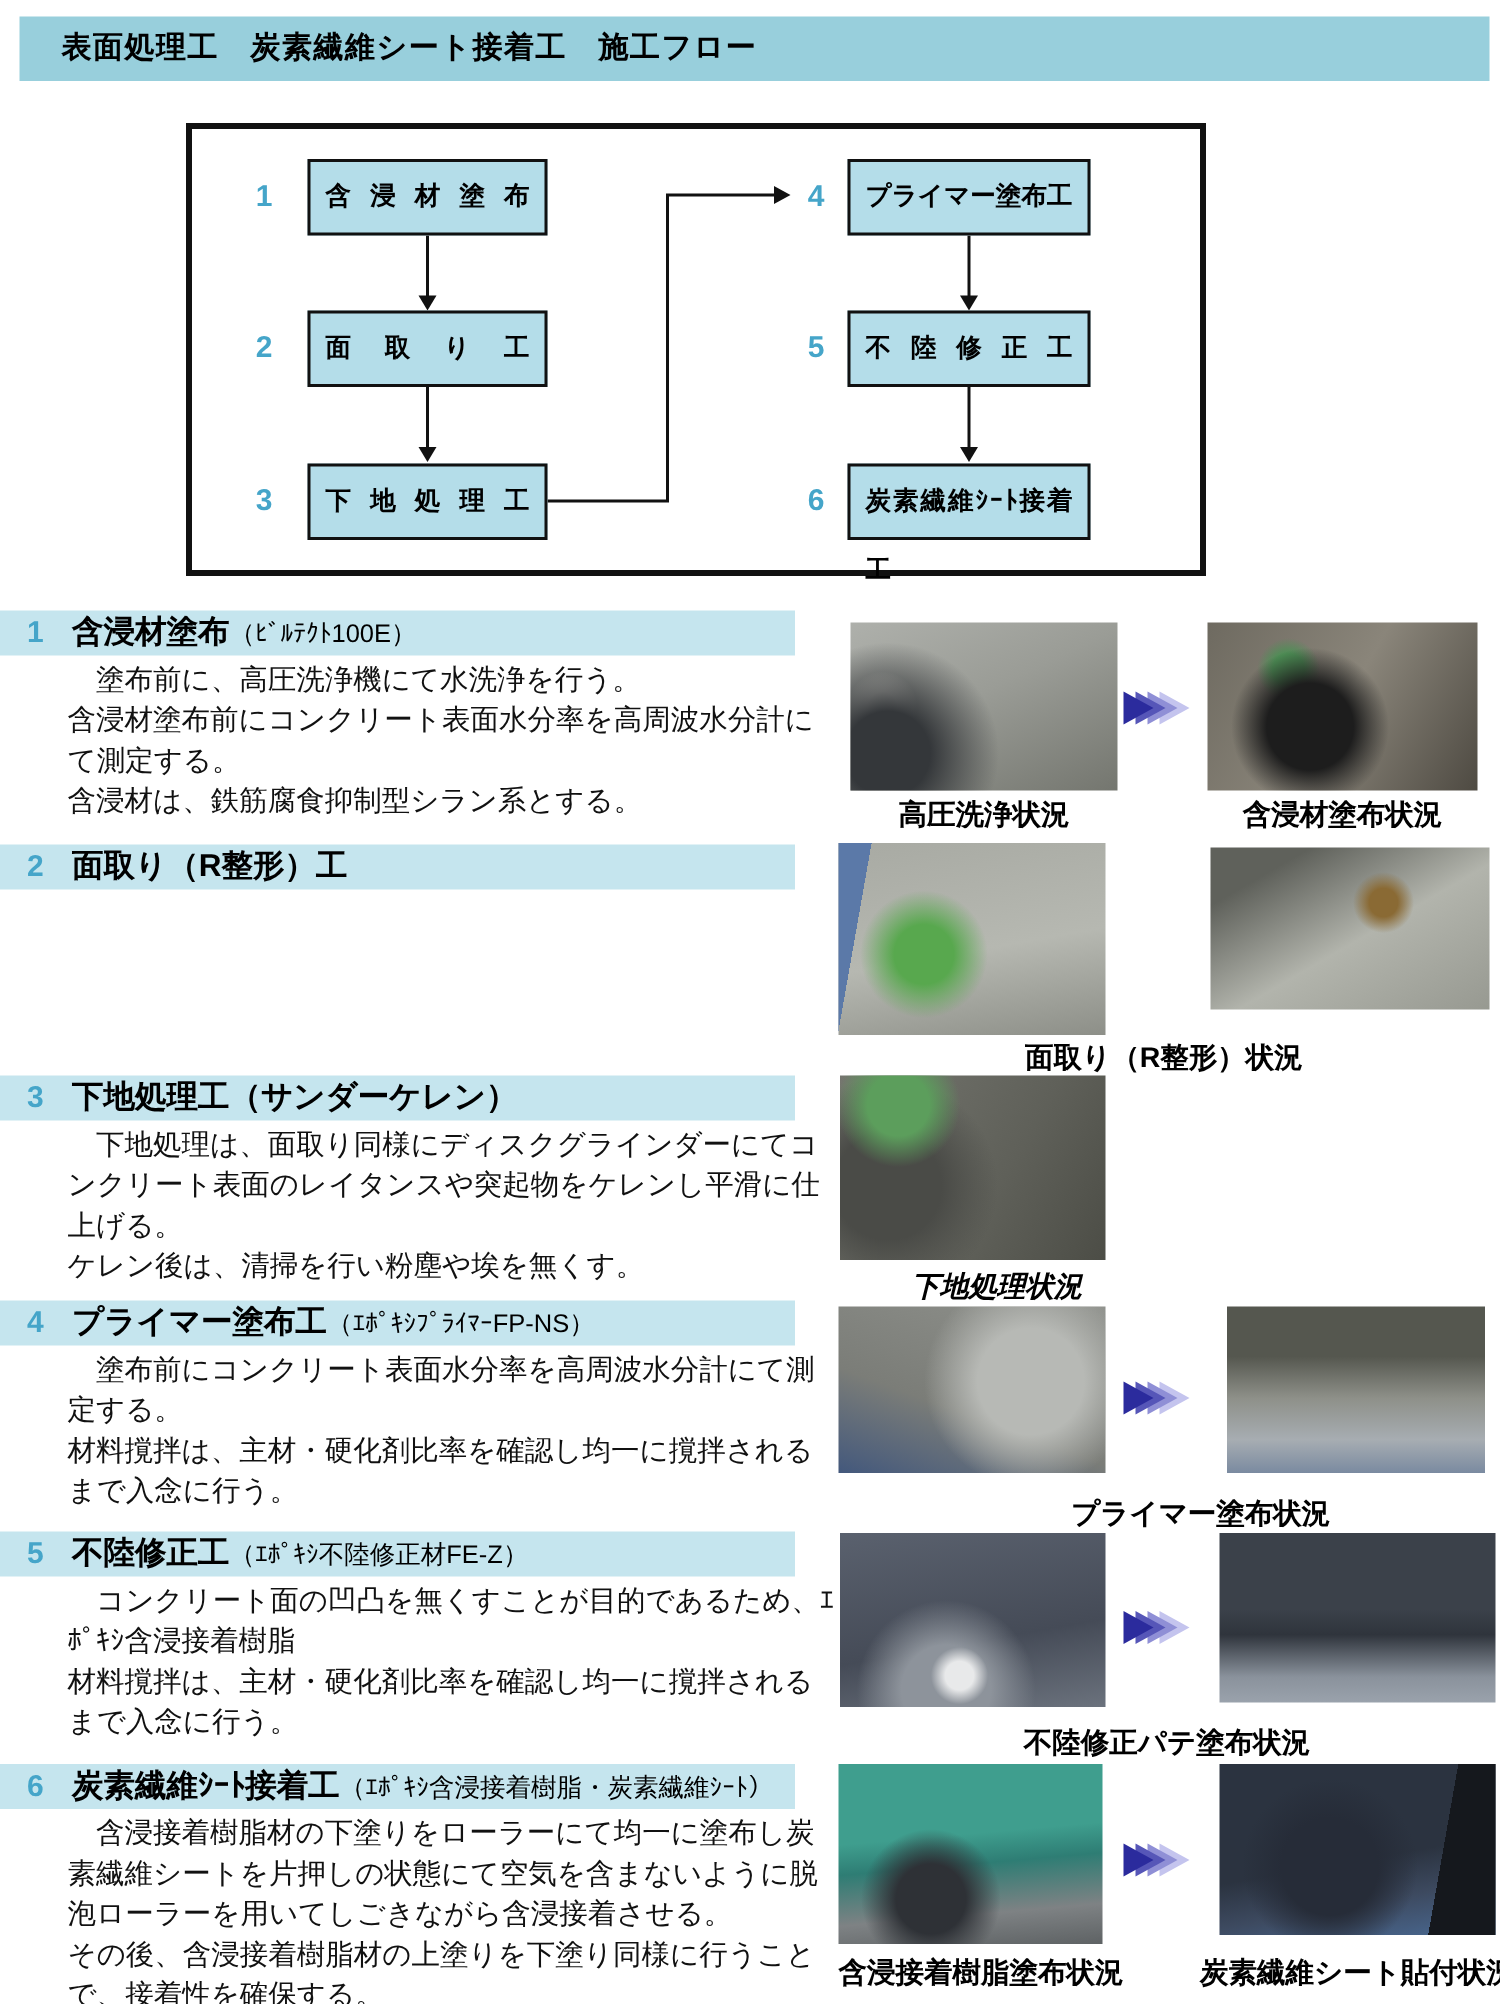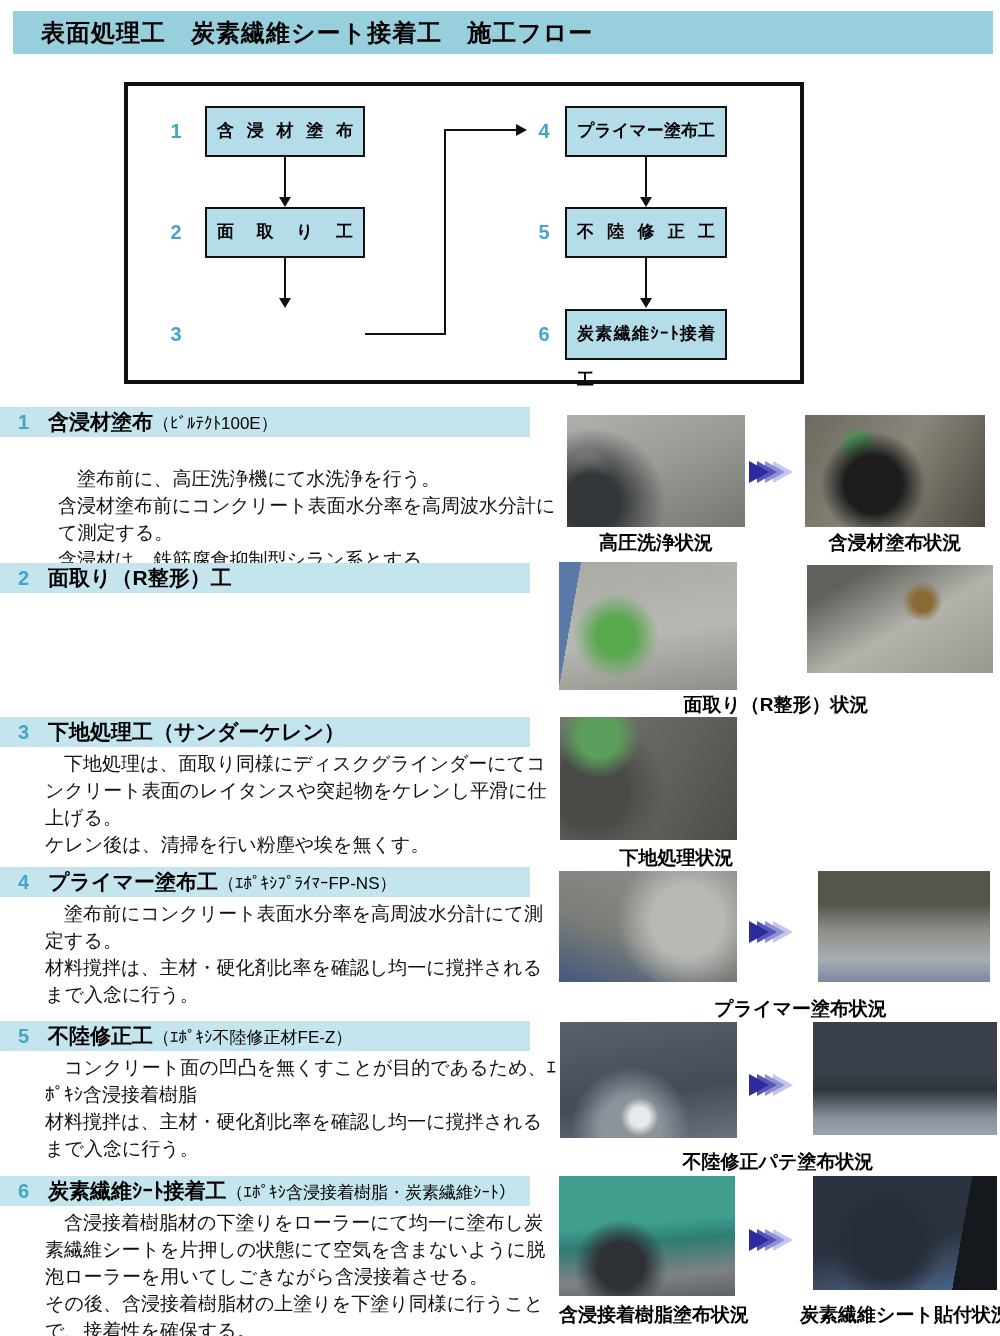--- a/index.html
+++ b/index.html
@@ -3,21 +3,21 @@
 <meta charset="utf-8">
 <style>
   html,body{margin:0;padding:0;background:#fff;}
   .page{position:relative;width:1000px;height:1336px;background:#fff;overflow:hidden;
         font-family:"Liberation Sans",sans-serif;color:#111;}
 
   
   .title-bar{position:absolute;left:13px;top:11px;width:980px;height:43px;
              background:#98cfdc;}
   .title-bar span{display:block;padding-left:28px;line-height:43px;
-                  font-size:24px;font-weight:bold;color:#000;letter-spacing:1px;}
+                  font-size:20px;font-weight:bold;color:#000;letter-spacing:1px;}
 
   
   .flow-frame{position:absolute;left:124px;top:82px;width:680px;height:302px;
               border:4px solid #111;box-sizing:border-box;background:#fff;}
   .flow-svg{position:absolute;left:0;top:0;width:1000px;height:400px;pointer-events:none;}
   .flow-box{position:absolute;height:51px;background:#b4dde9;border:2px solid #111;
             box-sizing:border-box;font-weight:bold;font-size:17px;color:#000;
             display:block;line-height:46px;padding:0 10px;
             text-align:justify;text-align-last:justify;}
   .flow-num{position:absolute;width:28px;height:51px;line-height:51px;text-align:center;
@@ -96,29 +96,30 @@
 
   <div class="flow-num" style="left:162px;top:106px;">1</div>
   <div class="flow-num" style="left:162px;top:207px;">2</div>
   <div class="flow-num" style="left:162px;top:309px;">3</div>
   <div class="flow-num" style="left:530px;top:106px;">4</div>
   <div class="flow-num" style="left:530px;top:207px;">5</div>
   <div class="flow-num" style="left:530px;top:309px;">6</div>
 
   <div class="flow-box" style="left:205px;top:106px;width:160px;">含浸材塗布</div>
   <div class="flow-box" style="left:205px;top:207px;width:160px;">面取り工</div>
+  <div class="flow-box" style="left:205px;top:309px;width:160px;">下地処理工</div>
   <div class="flow-box" style="left:565px;top:106px;width:162px;">プライマー塗布工</div>
   <div class="flow-box" style="left:565px;top:207px;width:162px;">不陸修正工</div>
   <div class="flow-box" style="left:565px;top:309px;width:162px;">炭素繊維ｼｰﾄ接着工</div>
 
   <div class="band" style="top:407px;">
     <span class="band-num">1</span>
     <span class="band-title"><span>含浸材塗布</span><span class="band-paren">（ﾋﾞﾙﾃｸﾄ100E）</span></span>
   </div>
-  <div class="sec-body" style="top:465px;margin-left:13px;">
+  <div class="sec-body" style="top:440px;">
     <p class="para">　塗布前に、高圧洗浄機にて水洗浄を行う。</p>
     <p class="para">含浸材塗布前にコンクリート表面水分率を高周波水分計にて測定する。</p>
     <p class="para">含浸材は、鉄筋腐食抑制型シラン系とする。</p>
   </div>
   <div class="photo p1a" style="left:567px;top:415px;width:178px;height:112px;"></div>
   <svg class="step-arrow" style="left:748px;top:459px;" viewBox="0 0 46 26" xmlns="http://www.w3.org/2000/svg">
     <polygon points="24,2 44,13 24,24" fill="#c4c4ee"></polygon>
     <polygon points="16,2 36,13 16,24" fill="#8f8fd6"></polygon>
     <polygon points="8,2 28,13 8,24" fill="#5656b8"></polygon>
     <polygon points="0,2 20,13 0,24" fill="#2b2b9d"></polygon>
@@ -137,21 +138,21 @@
 
   <div class="band" style="top:717px;">
     <span class="band-num">3</span>
     <span class="band-title"><span>下地処理工（サンダーケレン）</span><span class="band-paren"></span></span>
   </div>
   <div class="sec-body" style="top:750px;">
     <p class="para">　下地処理は、面取り同様にディスクグラインダーにてコンクリート表面のレイタンスや突起物をケレンし平滑に仕上げる。</p>
     <p class="para">ケレン後は、清掃を行い粉塵や埃を無くす。</p>
   </div>
   <div class="photo p3" style="left:560px;top:717px;width:177px;height:123px;"></div>
-  <div class="caption" style="left:588px;top:845px;width:177px;">下地処理状況</div>
+  <div class="caption" style="left:576px;top:845px;width:177px;font-style:italic;">下地処理状況</div>
 
   <div class="band" style="top:867px;">
     <span class="band-num">4</span>
     <span class="band-title"><span>プライマー塗布工</span><span class="band-paren">（ｴﾎﾟｷｼﾌﾟﾗｲﾏｰFP-NS）</span></span>
   </div>
   <div class="sec-body" style="top:900px;">
     <p class="para">　塗布前にコンクリート表面水分率を高周波水分計にて測定する。</p>
     <p class="para">材料撹拌は、主材・硬化剤比率を確認し均一に撹拌されるまで入念に行う。</p>
   </div>
   <div class="photo p4a" style="left:559px;top:871px;width:178px;height:111px;"></div>

